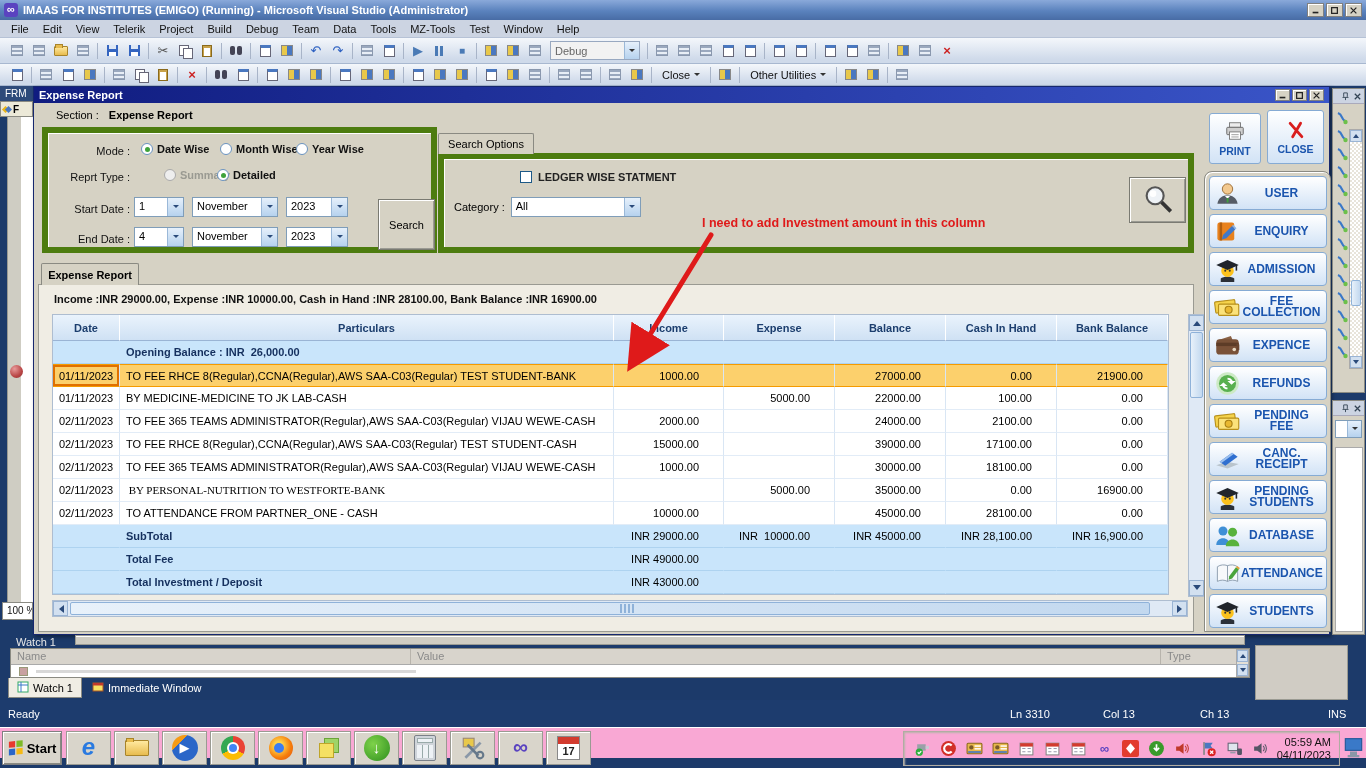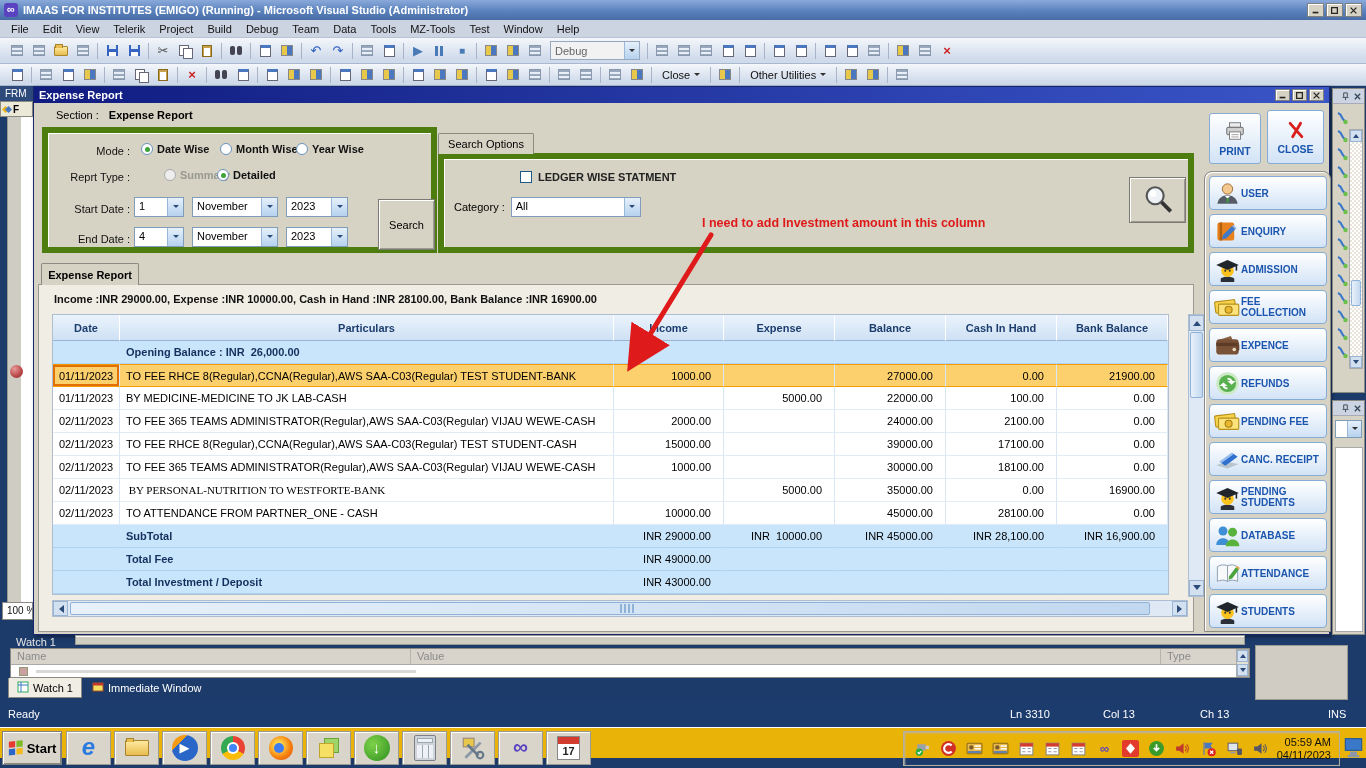--- a/index.html
+++ b/index.html
@@ -84,21 +84,21 @@
   #report-tab { left:7px; top:176px; width:98px; height:22px; background:#d6d2c4; border:1px solid #8a8a82; border-bottom:none; border-radius:2px 2px 0 0; display:flex; align-items:center; justify-content:center; font-weight:bold; z-index:2; }
   #report-panel { left:4px; top:197px; width:1156px; height:348px; background:#f0ede4; border:1px solid #9a9a92; }
   #summary-line { left:15px; top:8px; font-weight:bold; color:#111; white-space:pre; position:absolute; }
   #grid { left:13px; top:29px; position:absolute; border:1px solid #aebdd0; background:#fff; }
   .trow { display:flex; height:23px; }
   .trow.head { height:26px; }
   .cell { border-right:1px solid #d9e6f4; border-bottom:1px solid #e2ecf7; display:flex; align-items:center; overflow:hidden; white-space:pre; }
   .head .cell { background:linear-gradient(#eaf3fc,#cfe1f4); border-right:1px solid #fff; border-bottom:1px solid #9ab4d4; color:#1c3e6e; font-weight:bold; justify-content:center; }
   .cell.c-date { justify-content:center; }
   .cell.c-part { padding-left:6px; }
-  .cell.num { justify-content:flex-end; padding-right:12px; }
+  .cell.num { justify-content:flex-end; padding-right:24px; }
   .trow.blue .cell { background:#c9e5fb; border-right-color:#c9e5fb; border-bottom:1px solid #aed3f0; }
   .trow.blue .c-part, .trow.blue .lbl { font-weight:bold; color:#15305e; }
   .trow.hl .cell { background:#fcd06c; border-top:1px solid #f59b00; border-bottom:1px solid #f59b00; }
   .trow.hl .c-date { box-shadow:inset 0 0 0 2px #e07000; }
   .vsb { position:absolute; width:17px; background:#dfe9f5; border:1px solid #aebdd0; }
   .sb-btn { position:absolute; left:0; width:15px; height:16px; background:#d2e0f0; border:1px solid #9ab4d4; display:flex; align-items:center; justify-content:center; }
   .tri-up { width:0;height:0;border:4px solid transparent;border-bottom:5px solid #2a4a7a;margin-top:-3px; }
   .tri-dn { width:0;height:0;border:4px solid transparent;border-top:5px solid #2a4a7a;margin-bottom:-3px; }
   .tri-lf { width:0;height:0;border:4px solid transparent;border-right:5px solid #2a4a7a;margin-left:-3px; }
   .tri-rt { width:0;height:0;border:4px solid transparent;border-left:5px solid #2a4a7a;margin-right:-3px; }
@@ -107,21 +107,21 @@
   #hsb .grip { position:absolute; left:50%; top:3px; width:14px; height:9px; background:repeating-linear-gradient(90deg,#8fb2d9 0 2px,transparent 2px 4px); }
 
   
   #print-btn,#close-btn { position:absolute; background:linear-gradient(#ffffff,#d2e3f6); border:1px solid #86abd4; border-radius:3px; display:flex; flex-direction:column; align-items:center; justify-content:center; gap:3px; color:#1b55ae; font-weight:bold; font-size:10.5px; }
   #print-btn { left:1175px; top:26px; width:52px; height:51px; }
   #close-btn { left:1233px; top:23px; width:57px; height:54px; }
   #side-group { left:1170px; top:84px; width:127px; height:461px; border:1px solid #8a8a82; border-radius:8px 8px 0 0; background:#d6d2c4; box-shadow:inset 1px 1px 0 #fff; }
   .side-btn { position:absolute; left:4px; width:118px; height:34px; background:linear-gradient(#ffffff,#d2e3f6); border:1px solid #86abd4; border-radius:4px; display:flex; align-items:center; padding:0 4px; }
   .side-btn .sic { width:27px; height:27px; flex:0 0 27px; }
   .side-btn .sic svg { width:100%; height:100%; }
-  .side-btn .slabel { flex:1; color:#1b55ae; font-weight:bold; font-size:10px; line-height:11px; }
+  .side-btn .slabel { flex:1; text-align:center; color:#1b55ae; font-weight:bold; font-size:12px; line-height:11px; }
 
   
   .dockpanel { background:#d6d2c4; border:1px solid #8a8a82; }
   .dockhead { height:15px; background:#ccd4e2; display:flex; align-items:center; justify-content:flex-end; gap:3px; padding-right:2px; border-bottom:1px solid #aab; }
   .dockhead svg { width:9px; height:9px; }
   #dockA { left:1332px; top:2px; width:33px; height:305px; position:absolute; }
   #dockA-items { position:absolute; left:2px; top:22px; }
   .dock-item { width:14px; height:16px; margin-bottom:2px; }
   #dockA-sb { position:absolute; right:1px; top:40px; width:14px; height:240px; background:repeating-conic-gradient(#e8e4da 0 25%,#fff 0 50%) 0 0/4px 4px; border:1px solid #aaa; }
   #dockB { left:1332px; top:314px; width:33px; height:235px; position:absolute; }
@@ -139,21 +139,21 @@
   #watch-rowhint .smear { width:380px; height:3px; background:#d8d8d8; }
   #watch-vsb { left:1236px; top:649px; width:13px; height:28px; background:#e4e0d6; border:1px solid #aaa; }
   #watch-tabs { left:8px; top:678px; display:flex; gap:2px; height:20px; }
   .wtab { display:flex; align-items:center; gap:4px; padding:0 8px; color:#fff; }
   .wtab.active { background:#f0ede4; border:1px solid #8a8a82; border-top:none; color:#000; }
   #watch-right-gray { left:1255px; top:645px; width:93px; height:55px; background:#d0ccc4; border:1px solid #9a9a92; }
 
   
   #statusbar { left:0; top:700px; width:1366px; height:27px; background:#1d3c6e; color:#fff; display:flex; align-items:center; }
   #statusbar .st { position:absolute; }
-  #taskbar { left:0; top:727px; width:1366px; height:31px; background:#eab308; border-top:1px solid #fff; }
+  #taskbar { left:0; top:727px; width:1366px; height:31px; background:#f9a8d4; border-top:1px solid #fff; }
   #start-btn { left:2px; top:3px; width:60px; height:34px; background:#d9d5cb; border:1px solid #808080; box-shadow:inset 1px 1px 0 #fff, inset -1px -1px 0 #8a8a82; display:flex; align-items:center; justify-content:center; gap:3px; font-weight:bold; font-size:13px; }
   .task-app { position:absolute; top:3px; width:45px; height:34px; background:#d9d5cb; border:1px solid #9a9a92; box-shadow:inset 1px 1px 0 #fff; display:flex; align-items:center; justify-content:center; }
   .task-app svg, .task-app .appbox { width:26px; height:26px; }
   #tray { left:903px; top:3px; width:437px; height:35px; border:1px solid #b0aca2; box-shadow:inset 1px 1px 2px #b8b4aa; display:flex; align-items:center; gap:6px; padding-left:10px; }
   .tray-ic { width:17px; height:17px; flex:0 0 17px; }
   .tray-ic svg { width:100%; height:100%; }
   #clock { margin-left:auto; margin-right:8px; text-align:right; font-size:11px; line-height:13px; color:#111; }
   #show-desktop { left:1344px; top:6px; width:19px; height:28px; position:absolute; }
 
   .app-chrome { width:24px; height:24px; border-radius:50%; background:conic-gradient(#ea4335 0 120deg,#fbbc05 120deg 240deg,#34a853 240deg 360deg); position:relative; display:inline-block; }

